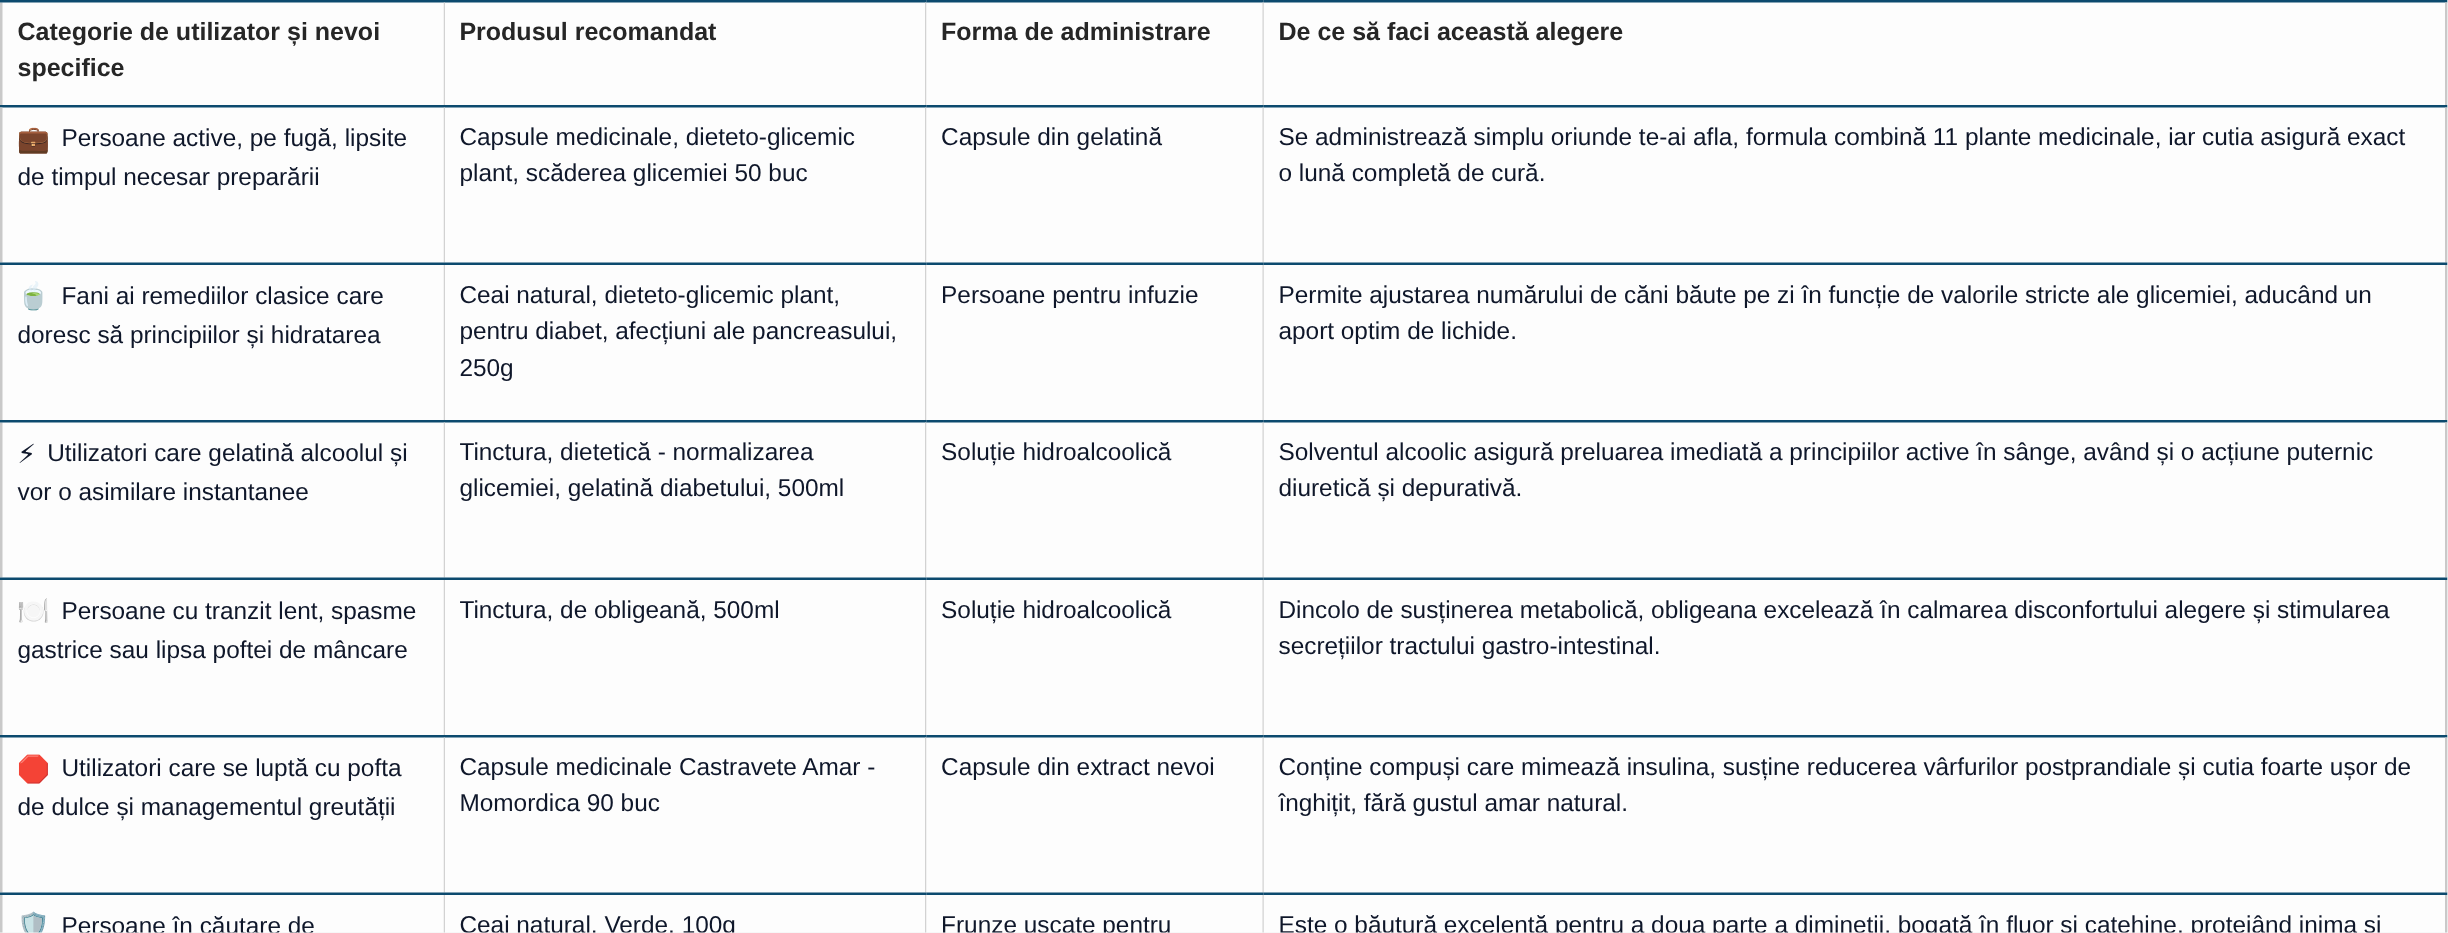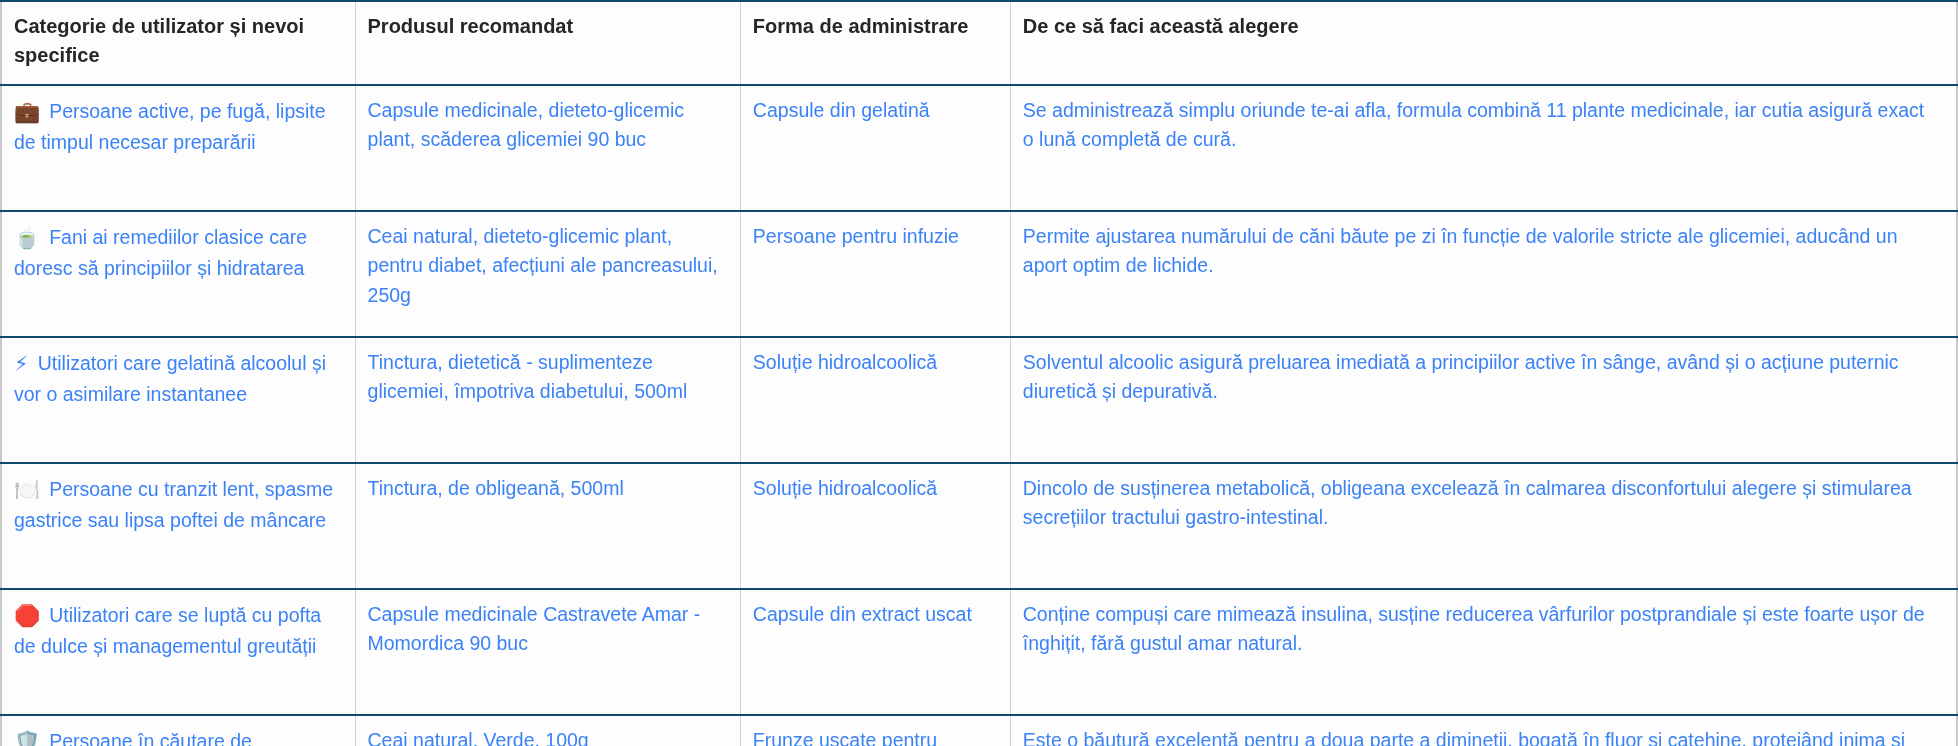--- a/index.html
+++ b/index.html
@@ -40,21 +40,21 @@
     font-size: 20px;
     line-height: 1.45;
     font-weight: bold;
     color: #262626;
     height: 76px;
   }
   td {
     font-size: 19.5px;
     line-height: 1.5;
     font-weight: 400;
-    color: #3b82f6;
+    color: #0f172a;
     height: 126px;
   }
   .emoji {
     font-size: 21px;
     margin-right: 9px;
     vertical-align: -1px;
   }
 </style>
 </head>
 <body>
@@ -71,47 +71,47 @@
       <tr>
         <th>Categorie de utilizator și nevoi specifice</th>
         <th>Produsul recomandat</th>
         <th>Forma de administrare</th>
         <th>De ce să faci această alegere</th>
       </tr>
     </thead>
     <tbody>
       <tr>
         <td><span class="emoji">💼</span><span>Persoane active, pe fugă, lipsite de timpul necesar preparării</span></td>
-        <td>Capsule medicinale, dieteto-glicemic plant, scăderea glicemiei 90 buc</td>
+        <td>Capsule medicinale, dieteto-glicemic plant, scăderea glicemiei 50 buc</td>
         <td>Capsule din gelatină</td>
         <td>Se administrează simplu oriunde te-ai afla, formula combină 11 plante medicinale, iar cutia asigură exact o lună completă de cură.</td>
       </tr>
       <tr>
         <td><span class="emoji">🍵</span><span>Fani ai remediilor clasice care doresc să principiilor și hidratarea</span></td>
         <td>Ceai natural, dieteto-glicemic plant, pentru diabet, afecțiuni ale pancreasului, 250g</td>
         <td>Persoane pentru infuzie</td>
         <td>Permite ajustarea numărului de căni băute pe zi în funcție de valorile stricte ale glicemiei, aducând un aport optim de lichide.</td>
       </tr>
       <tr>
         <td><span class="emoji">⚡</span><span>Utilizatori care gelatină alcoolul și vor o asimilare instantanee</span></td>
-        <td>Tinctura, dietetică - suplimenteze glicemiei, împotriva diabetului, 500ml</td>
+        <td>Tinctura, dietetică - normalizarea glicemiei, gelatină diabetului, 500ml</td>
         <td>Soluție hidroalcoolică</td>
         <td>Solventul alcoolic asigură preluarea imediată a principiilor active în sânge, având și o acțiune puternic diuretică și depurativă.</td>
       </tr>
       <tr>
         <td><span class="emoji">🍽️</span><span>Persoane cu tranzit lent, spasme gastrice sau lipsa poftei de mâncare</span></td>
         <td>Tinctura, de obligeană, 500ml</td>
         <td>Soluție hidroalcoolică</td>
         <td>Dincolo de susținerea metabolică, obligeana excelează în calmarea disconfortului alegere și stimularea secrețiilor tractului gastro-intestinal.</td>
       </tr>
       <tr>
         <td><span class="emoji">🛑</span><span>Utilizatori care se luptă cu pofta de dulce și managementul greutății</span></td>
         <td>Capsule medicinale Castravete Amar - Momordica 90 buc</td>
-        <td>Capsule din extract uscat</td>
-        <td>Conține compuși care mimează insulina, susține reducerea vârfurilor postprandiale și este foarte ușor de înghițit, fără gustul amar natural.</td>
+        <td>Capsule din extract nevoi</td>
+        <td>Conține compuși care mimează insulina, susține reducerea vârfurilor postprandiale și cutia foarte ușor de înghițit, fără gustul amar natural.</td>
       </tr>
       <tr>
         <td><span class="emoji">🛡️</span><span>Persoane în căutare de antioxidanți, tonus mintal și arderea grăsimilor</span></td>
         <td>Ceai natural, Verde, 100g</td>
         <td>Frunze uscate pentru infuzie</td>
         <td>Este o băutură excelentă pentru a doua parte a dimineții, bogată în fluor și catehine, protejând inima și stimulând rata metabolică.</td>
       </tr>
     </tbody>
   </table>
 </div>

